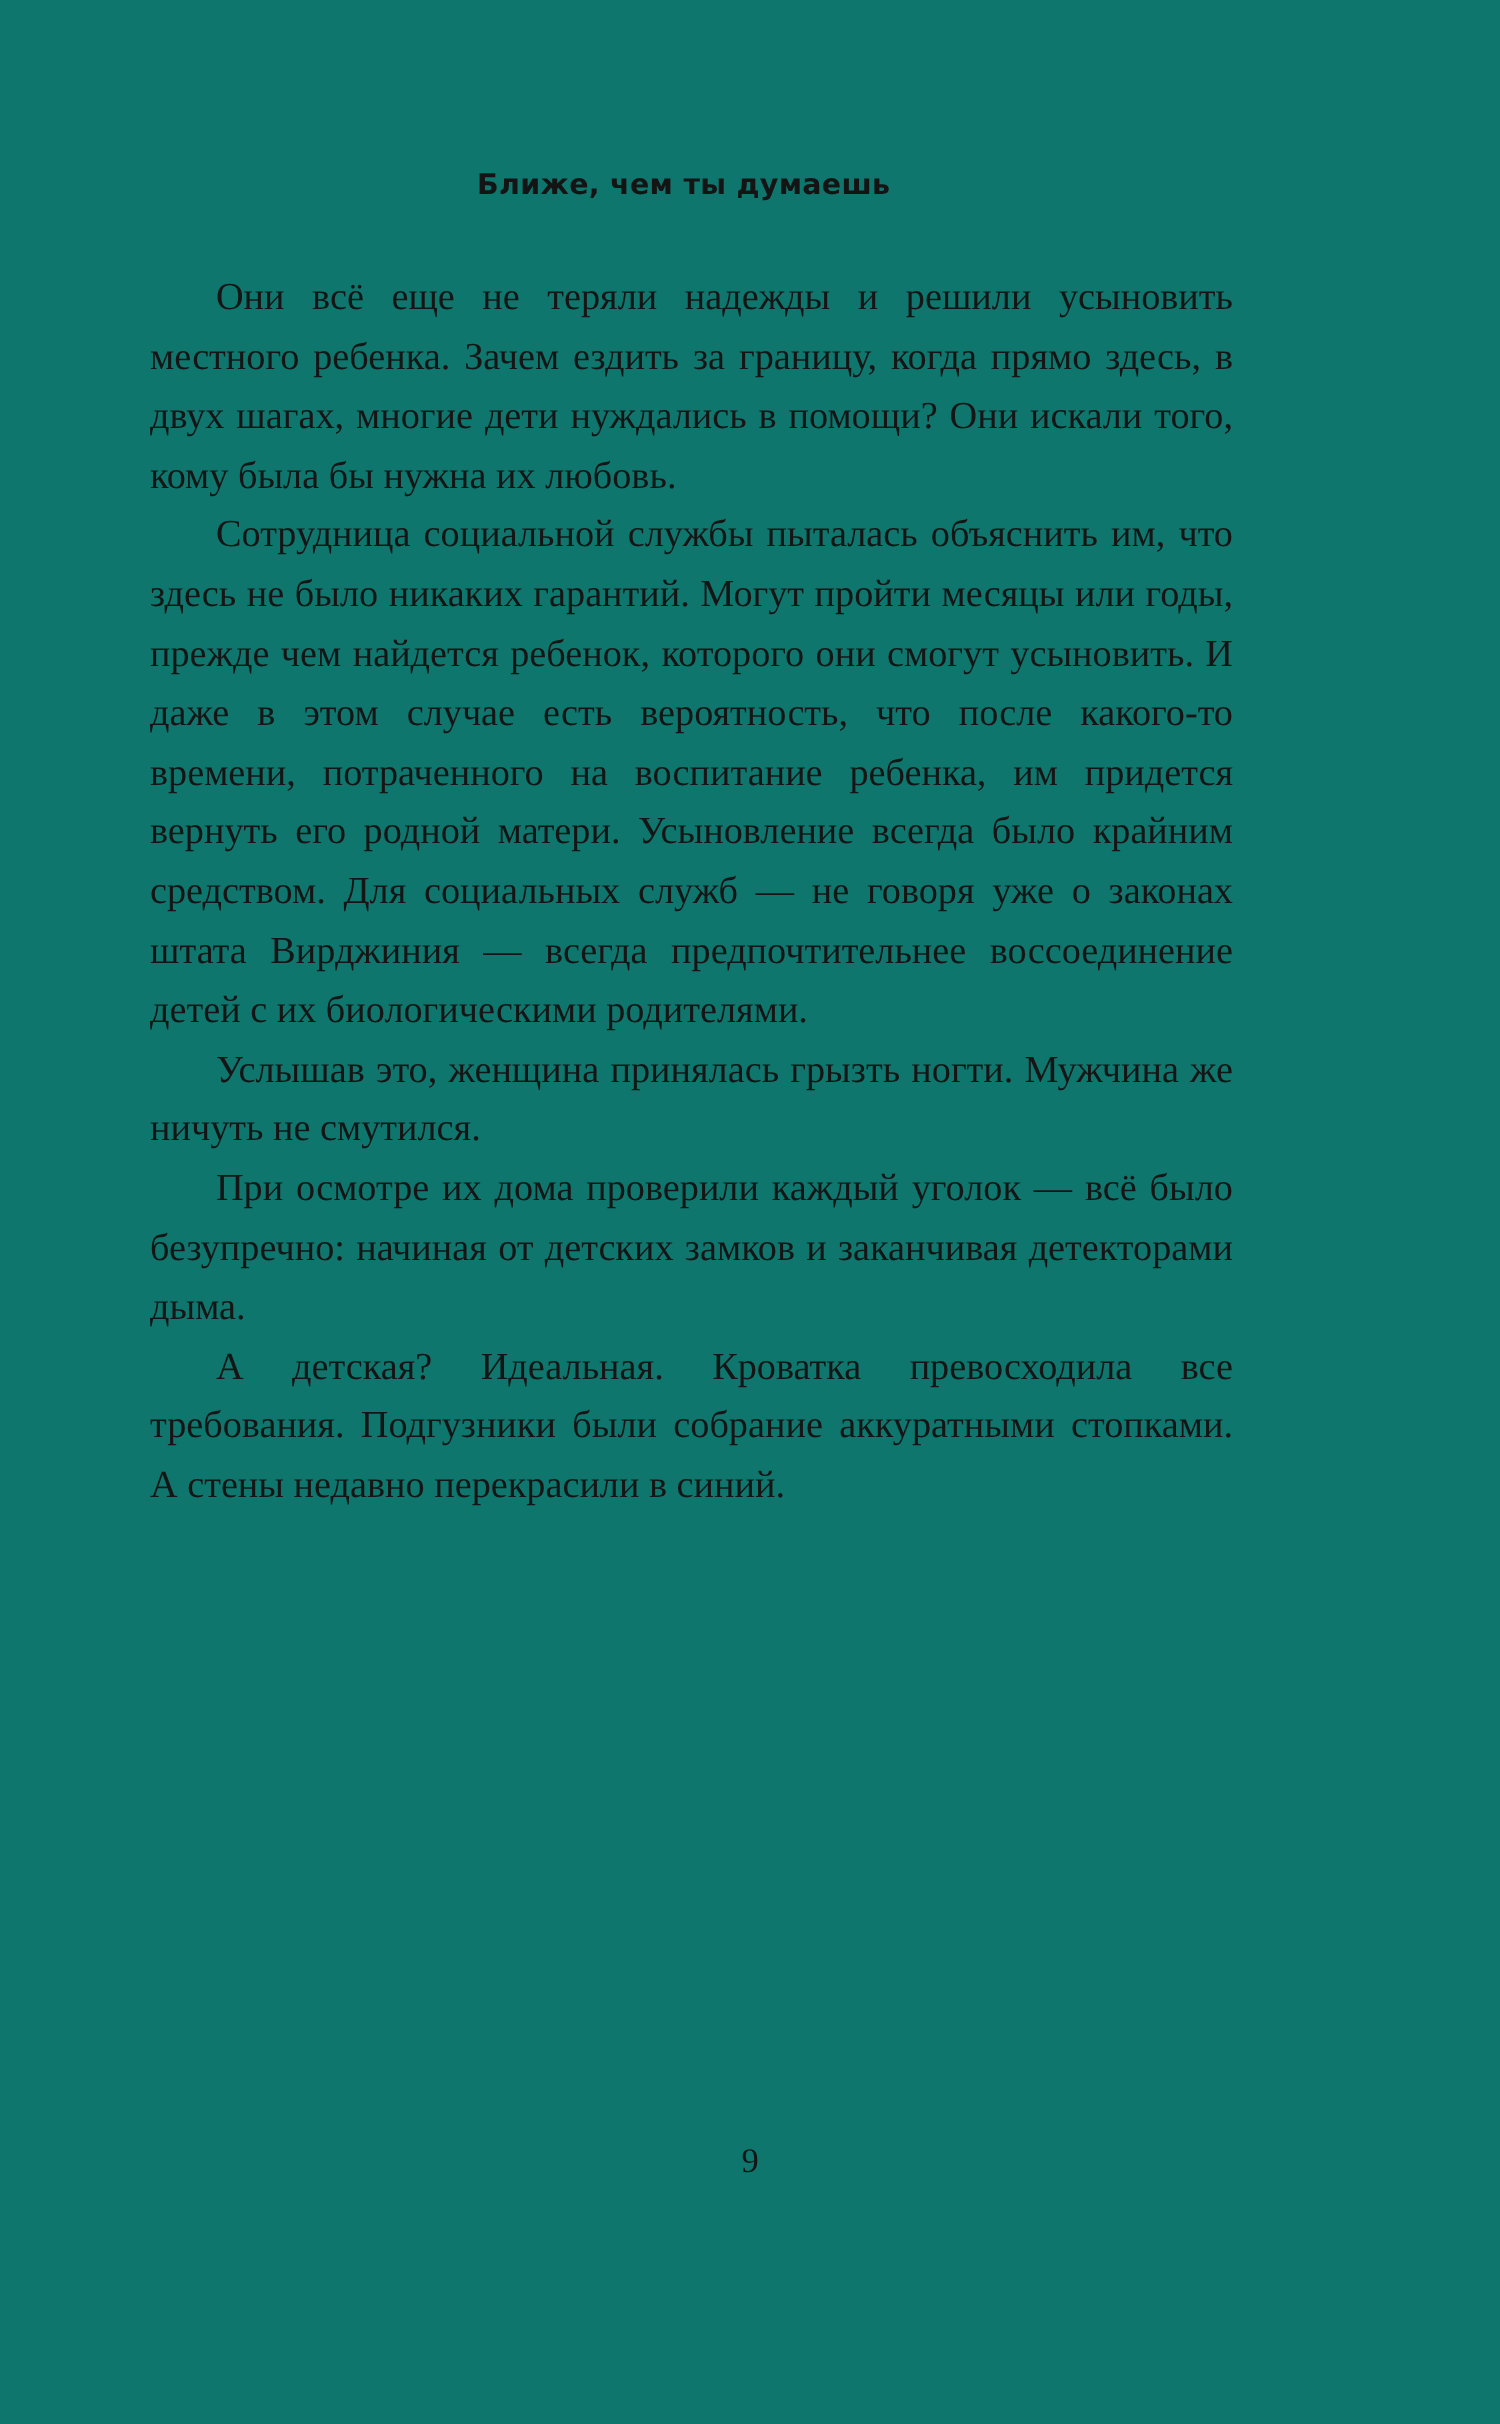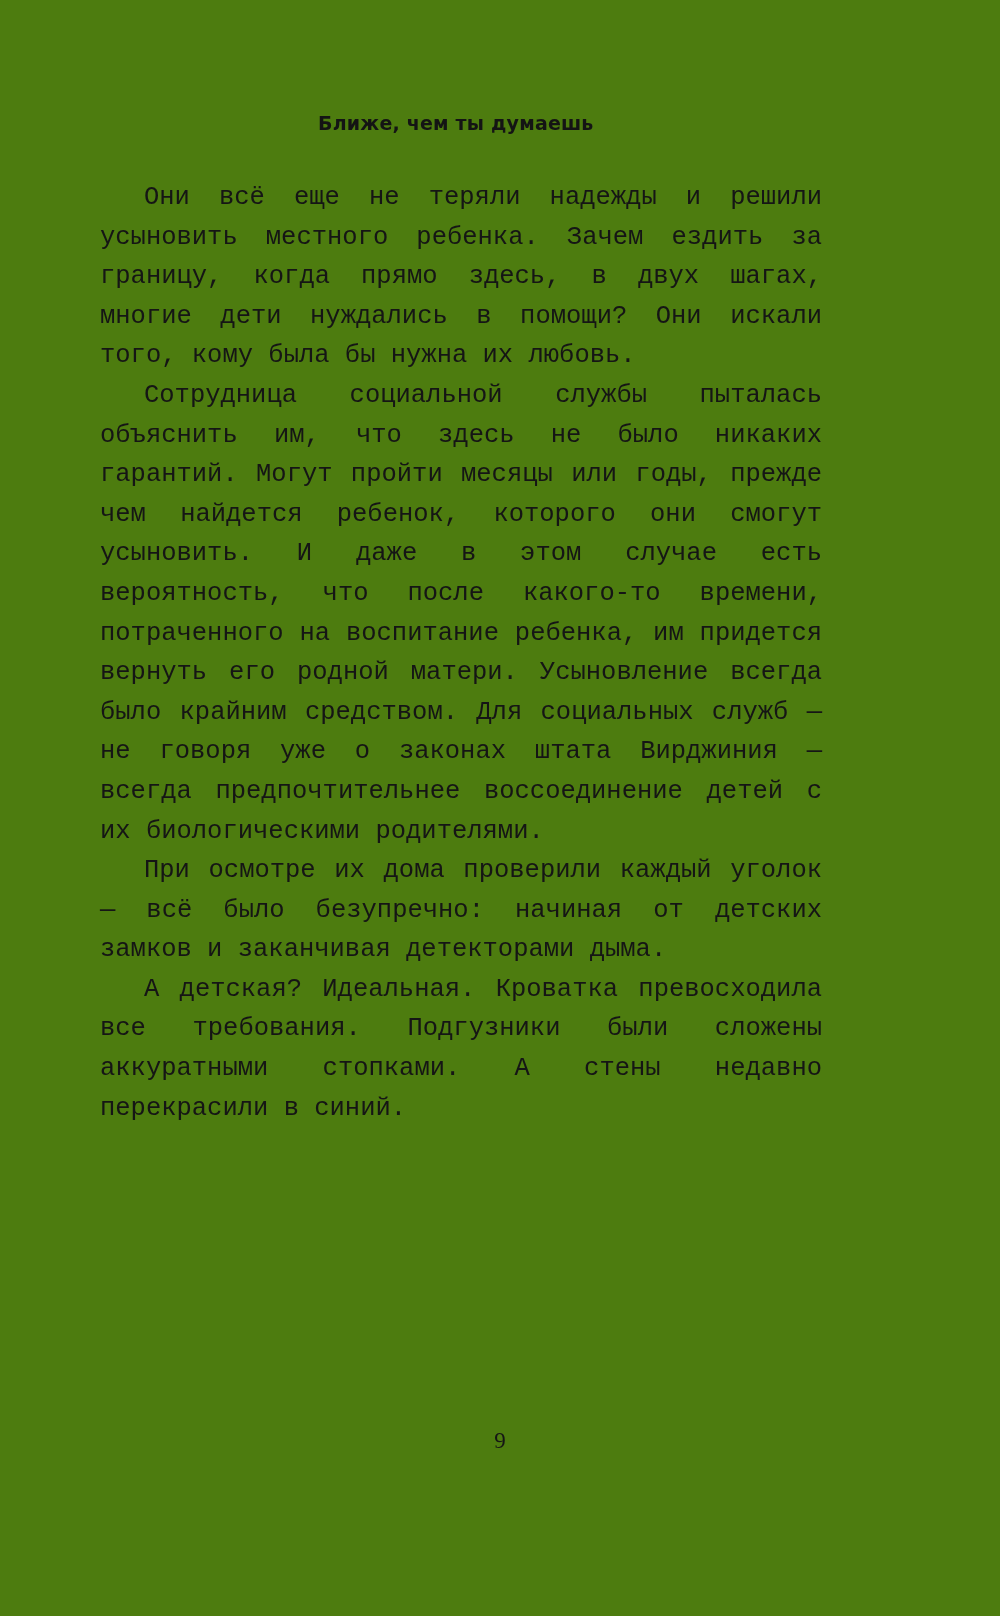--- a/index.html
+++ b/index.html
@@ -14,21 +14,21 @@
     font-family: "Liberation Serif", serif;
     color: #1a1a1a;
     overflow: hidden;
   }
   .page {
     position: absolute;
     left: 0;
     top: 0;
     width: 1000px;
     height: 1616px;
-    background: #4d7c0f;
+    background: #0f766e;
   }
   .running-head {
     position: absolute;
     left: 318px;
     top: 112px;
     width: 520px;
     font-family: "DejaVu Sans", sans-serif;
     font-size: 19px;
     font-weight: 700;
     letter-spacing: 0.2px;
@@ -43,21 +43,20 @@
     font-size: 25.5px;
     line-height: 39.6px;
     text-align: justify;
     text-justify: inter-word;
     color: #151515;
     hyphens: manual;
   }
   .body-text p {
     margin: 0;
     text-indent: 44px;
-    font-family: Liberation Mono, monospace;
   }
   .page-number {
     position: absolute;
     left: 0;
     top: 1428px;
     width: 1000px;
     text-align: center;
     font-family: "Liberation Serif", serif;
     font-size: 23px;
     color: #151515;
@@ -66,19 +65,20 @@
 </head>
 <body>
 
 <div class="page">
 
   <div class="running-head">Ближе, чем ты думаешь</div>
 
   <div class="body-text">
     <p>Они всё еще не теряли надежды и решили усыновить местного ребенка. Зачем ездить за границу, когда прямо здесь, в двух шагах, многие дети нуждались в помощи? Они искали того, кому была бы нужна их любовь.</p>
     <p>Сотрудница социальной службы пыталась объяснить им, что здесь не было никаких гарантий. Могут пройти месяцы или годы, прежде чем найдется ребенок, которого они смогут усыновить. И даже в этом случае есть вероятность, что после какого-то времени, потраченного на воспитание ребенка, им придется вернуть его родной матери. Усыновление всегда было крайним средством. Для социальных служб — не говоря уже о законах штата Вирджиния — всегда предпочтительнее воссоединение детей с их биологическими родителями.</p>
+    <p>Услышав это, женщина принялась грызть ногти. Мужчина же ничуть не смутился.</p>
     <p>При осмотре их дома проверили каждый уголок — всё было безупречно: начиная от детских замков и заканчивая детекторами дыма.</p>
-    <p>А детская? Идеальная. Кроватка превосходила все требования. Подгузники были сложены аккуратными стопками. А стены недавно перекрасили в синий.</p>
+    <p>А детская? Идеальная. Кроватка превосходила все требования. Подгузники были собрание аккуратными стопками. А стены недавно перекрасили в синий.</p>
   </div>
 
   <div class="page-number">9</div>
 
 </div>
 
 </body></html>

